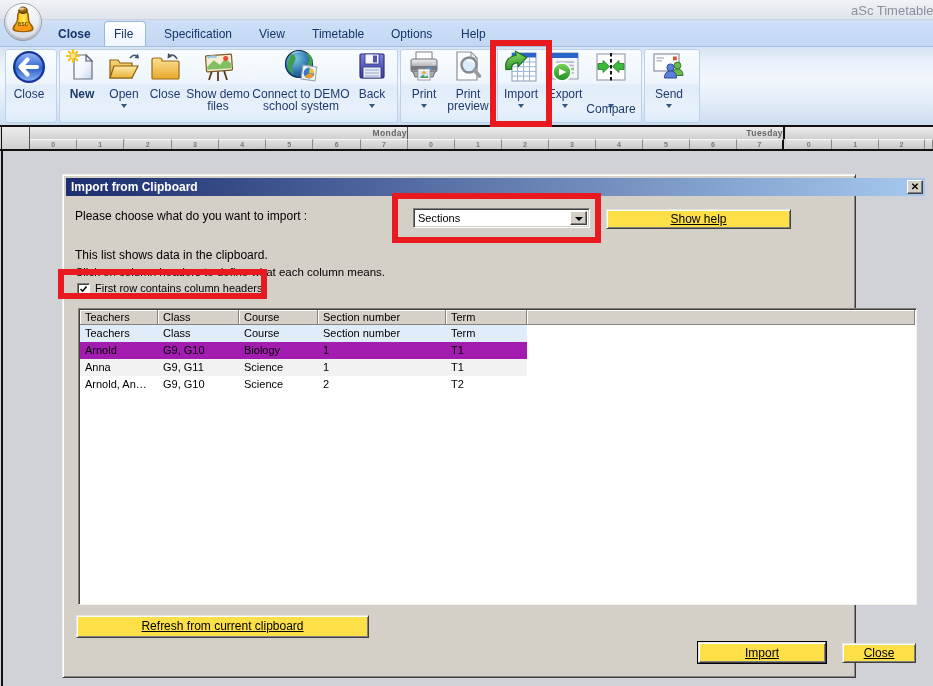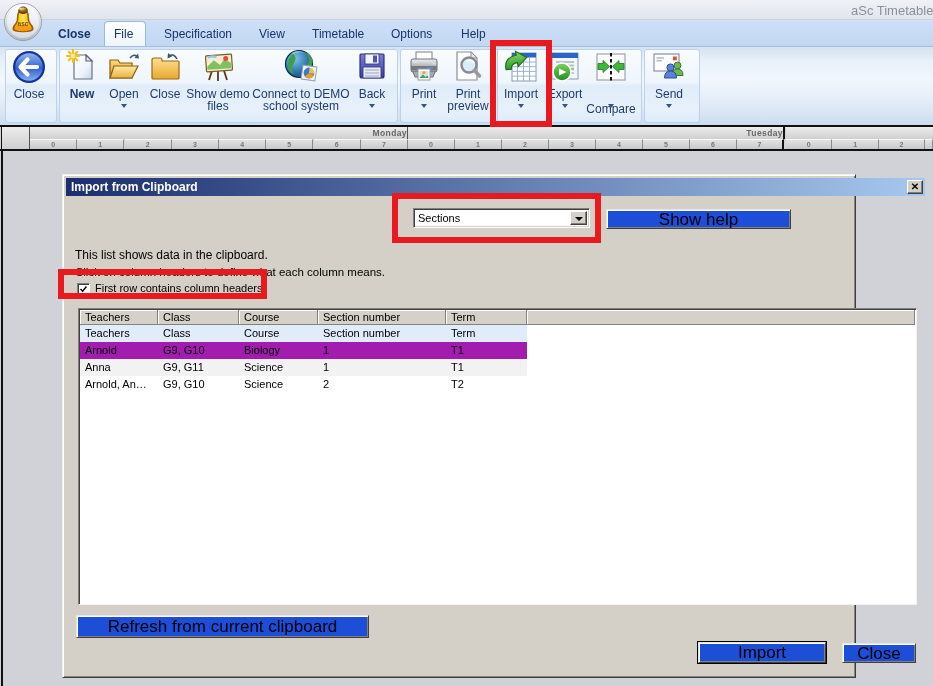--- a/index.html
+++ b/index.html
@@ -21,21 +21,21 @@
 .ttline{left:0;top:125px;width:933px;height:2px;background:#111;}
 .ttline2{left:0;top:149px;width:933px;height:2px;background:#111;}
 .ttleft{left:1px;top:125px;width:2px;height:561px;background:#111;}
 .dayrow{position:absolute;top:127px;height:12px;background:linear-gradient(#ececec,#cfcfcf);border-right:1px solid #555;box-sizing:border-box;color:#686868;font-size:8.5px;font-weight:bold;letter-spacing:0.4px;text-align:right;line-height:13px;font-family:"Liberation Sans",sans-serif;}
 .numcell{position:absolute;top:139px;height:10px;background:linear-gradient(#e2e2e2,#c9c9c9);border-right:1px solid #8a8a8a;border-top:1px solid #f8f8f8;box-sizing:border-box;color:#777;font-size:7px;font-weight:bold;text-align:center;line-height:10px;}
 .corner{left:2px;top:127px;width:28px;height:22px;background:linear-gradient(#ececec,#cfcfcf);border-right:1px solid #555;box-sizing:border-box;}
 
 .dialog{left:62px;top:174px;width:794px;height:504px;background:#d4d0c8;border:1px solid;border-color:#f2efe9 #3c3c3c #3c3c3c #f2efe9;box-sizing:border-box;box-shadow:inset 1px 1px 0 #fff, inset -1px -1px 0 #878682;font-size:11px;color:#000;}
 .titlebar{left:3px;top:3px;width:859px;height:18px;background:linear-gradient(90deg,#1c2e6e,#a6c8ee);color:#fff;font-weight:bold;font-size:12px;line-height:18px;padding-left:5px;box-sizing:border-box;}
 .xbtn{left:844px;top:5px;width:16px;height:14px;background:#d4d0c8;border:1px solid;border-color:#fff #404040 #404040 #fff;box-shadow:inset -1px -1px 0 #808080;box-sizing:border-box;text-align:center;font-size:10px;font-weight:bold;line-height:12px;color:#000;}
-.btn{position:absolute;background:#1d4ed8;border:1px solid;border-color:#e8e6e0 #404040 #404040 #e8e6e0;box-shadow:inset 1px 1px 0 #fff,inset -1px -1px 0 #808080;box-sizing:border-box;text-align:center;font-size:17px;color:#000;}
+.btn{position:absolute;background:#fde047;border:1px solid;border-color:#e8e6e0 #404040 #404040 #e8e6e0;box-shadow:inset 1px 1px 0 #fff,inset -1px -1px 0 #808080;box-sizing:border-box;text-align:center;font-size:12px;color:#000;text-decoration:underline;}
 .combo{left:350px;top:33px;width:177px;height:20px;border:1px solid;border-color:#808080 #fff #fff #808080;box-shadow:inset 1px 1px 0 #404040,inset -1px -1px 0 #d4d0c8;background:#fff;box-sizing:border-box;text-decoration:underline;}
 .combotext{position:absolute;left:4px;top:3px;font-size:11px;}
 .combobtn{position:absolute;right:2px;top:2px;width:17px;height:14px;background:#d4d0c8;border:1px solid;border-color:#fff #404040 #404040 #fff;box-shadow:inset -1px -1px 0 #808080;box-sizing:border-box;}
 .combobtn:after{content:"";position:absolute;left:4px;top:5px;border-left:4px solid transparent;border-right:4px solid transparent;border-top:4px solid #000;}
 .check{left:14px;top:108px;width:13px;height:13px;background:#fff;border:1px solid;border-color:#808080 #fff #fff #808080;box-shadow:inset 1px 1px 0 #404040;box-sizing:border-box;}
 .lv{left:15px;top:133px;width:839px;height:297px;background:#fff;border:1px solid;border-color:#828078 #f4f2ec #f4f2ec #828078;box-shadow:inset 1px 1px 0 #404040;box-sizing:border-box;}
 .hcell{position:absolute;top:1px;height:15px;background:#d5d1c9;border-right:1px solid #84827c;border-bottom:1px solid #84827c;box-shadow:inset 1px 1px 0 #fff;box-sizing:border-box;font-size:11px;line-height:15px;padding-left:5px;overflow:hidden;white-space:nowrap;}
 .lrow{position:absolute;left:1px;height:17px;}
 .lcell{position:absolute;top:0;height:17px;font-size:11px;line-height:17px;padding-left:5px;box-sizing:border-box;white-space:nowrap;overflow:hidden;}
 .redrect{position:absolute;border:6px solid #e8191f;box-sizing:border-box;z-index:50;}
@@ -331,20 +331,21 @@
 <div class="numcell" style="left:643.0px;width:47.0px;">5</div>
 <div class="numcell" style="left:690.0px;width:47.0px;">6</div>
 <div class="numcell" style="left:737.0px;width:47.0px;border-right:2px solid #111;">7</div>
 <div class="numcell" style="left:786.0px;width:46.4px;">0</div>
 <div class="numcell" style="left:832.4px;width:46.4px;">1</div>
 <div class="numcell" style="left:878.8px;width:46.4px;">2</div>
 <div class="numcell" style="left:925.2px;width:7.8px;"></div>
 <div class="abs dialog">
 <div class="abs titlebar">Import from Clipboard</div>
 <div class="abs xbtn">✕</div>
+<div class="abs" style="left:12px;top:34px;font-size:12px;">Please choose what do you want to import :</div>
 <div class="abs combo">
         <div class="combotext">Sections</div>
         <div class="combobtn"></div>
       </div>
 <div class="btn" style="left:543px;top:34px;width:185px;height:20px;line-height:19px;">Show help</div>
 <div class="abs" style="left:12px;top:91px;font-size:11.5px;">Click on column headers to define what each column means.</div>
 <div class="abs" style="left:12px;top:73px;font-size:12px;">This list shows data in the clipboard.</div>
 <svg class="abs check" style="overflow:visible" width="13" height="13" viewBox="0 0 13 13">
         <path d="M3 6 L5.5 8.5 L10 3" stroke="#000" stroke-width="1.8" fill="none"></path>
       </svg>

